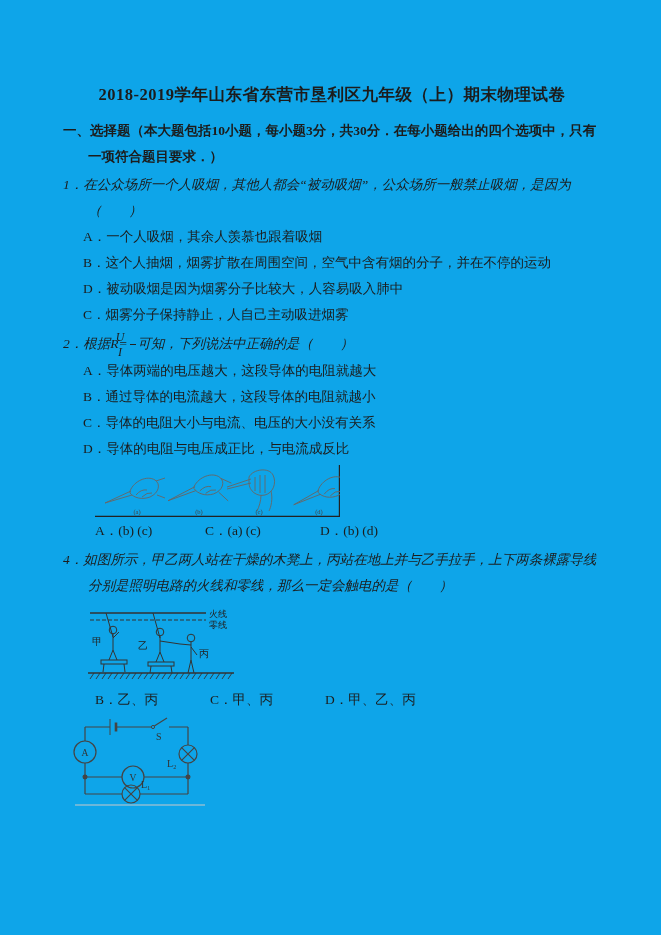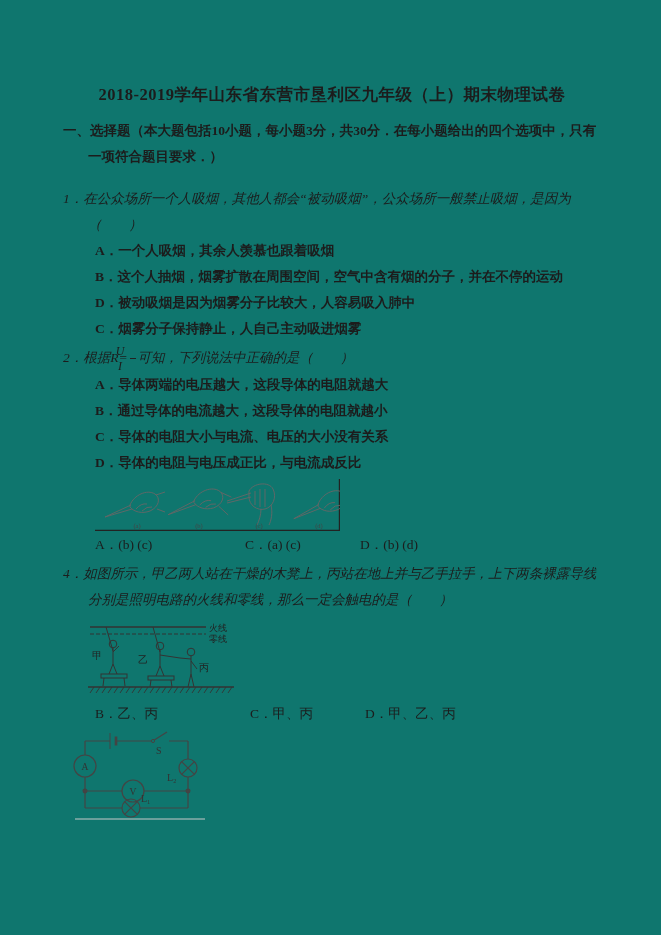--- a/index.html
+++ b/index.html
@@ -1,45 +1,45 @@
 <!DOCTYPE html>
 <html><head>
 <meta charset="utf-8">
 <style>
   html,body { margin:0; padding:0; background:#ffffff; }
   .page {
     position: relative;
     width: 661px; height: 935px;
     box-sizing: border-box;
     padding: 84px 60px 0 63px;
-    background: #0f766e;
+    background: #0ea5e9;
     font-family: "Liberation Serif", "DejaVu Serif", serif;
     font-size: 13.5px;
     color: #1c1c1c;
     overflow: hidden;
   }
   p { margin: 0; }
   .title {
     font-size: 16.5px; font-weight: bold;
     text-align: center; margin: 0 0 12px 0;
     letter-spacing: .5px;
   }
   .section {
     font-weight: bold;
     line-height: 26px;
     padding-left: 25px; text-indent: -25px;
-    margin-bottom: 16px;
+    margin-bottom: 2px;
   }
   .hang { padding-left: 25px; text-indent: -25px; line-height: 26px; font-style: italic; }
   .q { margin-bottom: 3px; }
-  .opt { margin-left: 32px; line-height: 26px; font-weight: bold; }
+  .opt { margin-left: 20px; line-height: 26px; }
   .opt-row { margin-left: 32px; line-height: 26px; display: flex; }
   .opt-row .o1 { width: 110px; }
   .opt-row .o2 { width: 115px; }
-  .opt-row .o3 { width: 115px; margin-left: 40px; }
+  .opt-row .o3 { width: 115px; }
   .frac {
     display: inline-block; vertical-align: middle;
     text-align: center; line-height: 1; font-size: 12px;
     margin: 0 2px;
   }
   .frac .num { display: block; border-bottom: 1px solid #222; padding: 0 3px 1px; }
   .frac .den { display: block; padding-top: 1px; }
   .fig { display: block; }
   .fig-pen  { margin: 3px 0 1px 32px; }
   .fig-shock{ margin: 5px 0 3px 25px; }

